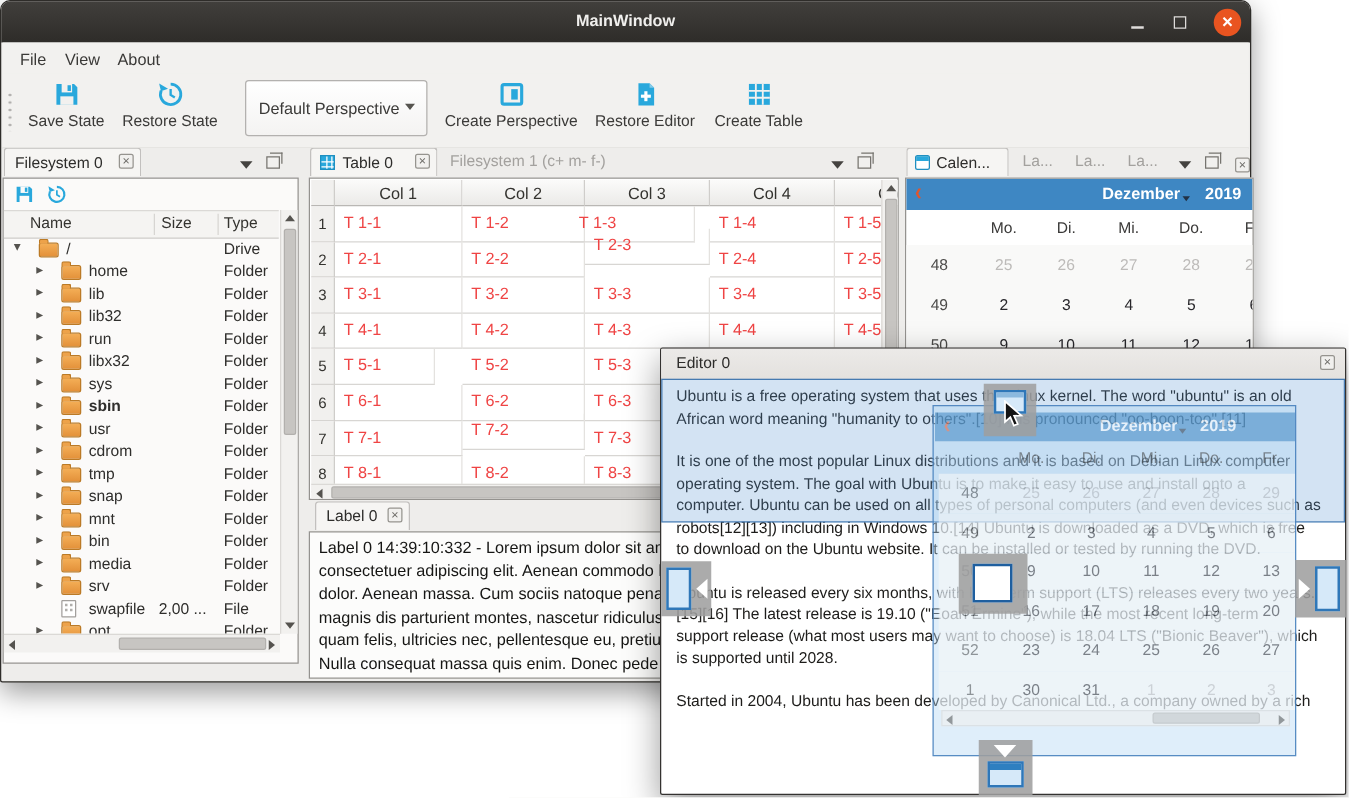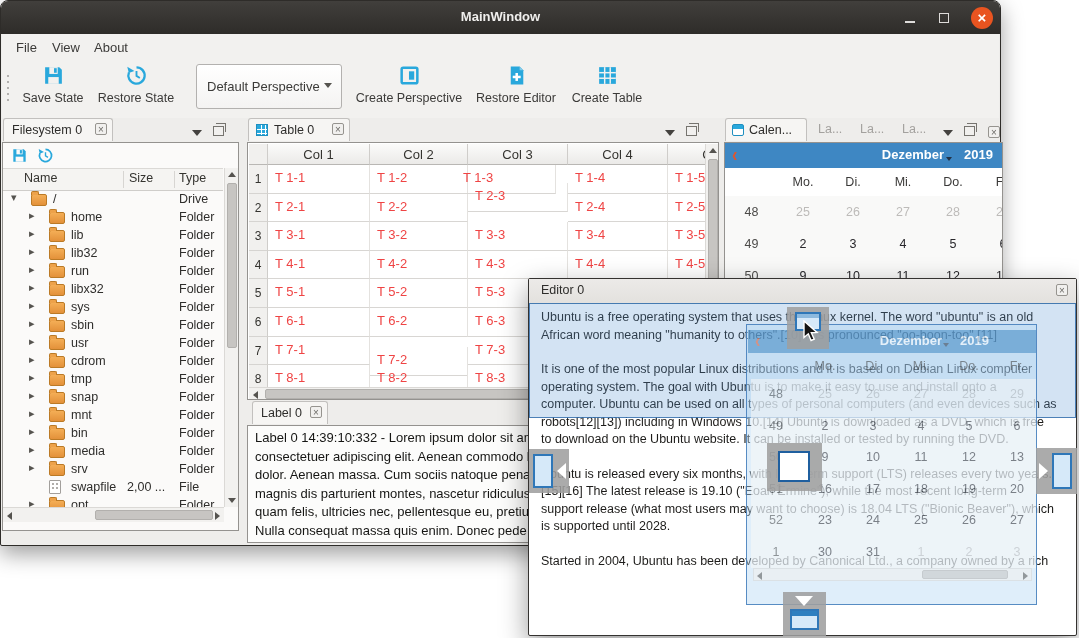--- a/index.html
+++ b/index.html
@@ -293,21 +293,21 @@
             </div>
             <div class="tree-row">
               <span class="expander" style="left: 26px;">▸</span>
               <span class="folder-icon" style="left: 46px;"></span>
               <span class="tree-name" style="left: 68px;">sys</span>
               <span class="tree-type">Folder</span>
             </div>
             <div class="tree-row">
               <span class="expander" style="left: 26px;">▸</span>
               <span class="folder-icon" style="left: 46px;"></span>
-              <span class="tree-name" style="left: 68px;">sbin</span>
+              <span class="tree-name" style="left: 68px; font-weight: bold;">sbin</span>
               <span class="tree-type">Folder</span>
             </div>
             <div class="tree-row">
               <span class="expander" style="left: 26px;">▸</span>
               <span class="folder-icon" style="left: 46px;"></span>
               <span class="tree-name" style="left: 68px;">usr</span>
               <span class="tree-type">Folder</span>
             </div>
             <div class="tree-row">
               <span class="expander" style="left: 26px;">▸</span>
@@ -378,20 +378,23 @@
 
       <div class="tabbar" style="left:245px;top:0;width:472px">
         <div class="tab active" style="left:1px;width:102px">
           <span style="position:absolute;left:7px;top:5px;width:12px;height:12px;border:1px solid #1f8fc0;background:
             linear-gradient(#fff,#fff) 0 3.5px/12px 1px no-repeat,
             linear-gradient(#fff,#fff) 0 7.5px/12px 1px no-repeat,
             linear-gradient(#fff,#fff) 3.5px 0/1px 12px no-repeat,
             linear-gradient(#fff,#fff) 7.5px 0/1px 12px no-repeat,#29a8dc;box-sizing:border-box"></span>
           <span class="tname" style="left:25px">Table 0</span>
           <span class="xbox" style="position:absolute;right:5px;top:4px"></span>
+        </div>
+        <div class="tab inactive" style="left:105px;width:160px">
+          <span class="tname">Filesystem 1 (c+ m- f-)</span>
         </div>
         <div class="tb-btns" style="left:418px">
           <span class="tb-arrow"></span>
           <span class="tb-restore"></span>
           <span class="xbox"></span>
         </div>
       </div>
       <div id="tbl-body" class="panel-body">
         <div class="tbl-corner"></div>
         <div id="tbl-headers">
@@ -460,21 +463,21 @@
             <div class="tbl-cell" style="left: 220px; top: 107.8px; width: 100px; height: 28.6px;">
               <span>T 4-3</span>
             </div>
             <div class="tbl-cell" style="left: 320px; top: 107.8px; width: 100px; height: 28.6px;">
               <span>T 4-4</span>
             </div>
             <div class="tbl-cell" style="left: 420px; top: 107.8px; width: 100px; height: 28.6px;">
               <span>T 4-5</span>
             </div>
             <div class="tbl-num" style="left: 1px; top: 136.4px; height: 28.6px; line-height: 28.6px;">5</div>
-            <div class="tbl-cell" style="left: 20px; top: 136.4px; width: 102px; height: 28.6px;">
+            <div class="tbl-cell" style="left: 20px; top: 136.4px; width: 80px; height: 28.6px;">
               <span>T 5-1</span>
             </div>
             <div class="tbl-cell" style="left: 122px; top: 136.4px; width: 98px; height: 28.6px;">
               <span>T 5-2</span>
             </div>
             <div class="tbl-cell" style="left: 220px; top: 136.4px; width: 100px; height: 28.6px;">
               <span>T 5-3</span>
             </div>
             <div class="tbl-cell" style="left: 320px; top: 136.4px; width: 100px; height: 28.6px;">
               <span>T 5-4</span>
@@ -495,21 +498,21 @@
             <div class="tbl-cell" style="left: 320px; top: 165px; width: 100px; height: 28.6px;">
               <span>T 6-4</span>
             </div>
             <div class="tbl-cell" style="left: 420px; top: 165px; width: 100px; height: 28.6px;">
               <span>T 6-5</span>
             </div>
             <div class="tbl-num" style="left: 1px; top: 193.6px; height: 28.6px; line-height: 28.6px;">7</div>
             <div class="tbl-cell" style="left: 20px; top: 193.6px; width: 102px; height: 28.6px;">
               <span>T 7-1</span>
             </div>
-            <div class="tbl-cell" style="left: 122px; top: 204px; width: 98px; height: 28.6px;">
+            <div class="tbl-cell" style="left: 122px; top: 188px; width: 98px; height: 28.6px;">
               <span>T 7-2</span>
             </div>
             <div class="tbl-cell" style="left: 220px; top: 193.6px; width: 100px; height: 28.6px;">
               <span>T 7-3</span>
             </div>
             <div class="tbl-cell" style="left: 320px; top: 193.6px; width: 100px; height: 28.6px;">
               <span>T 7-4</span>
             </div>
             <div class="tbl-cell" style="left: 420px; top: 193.6px; width: 100px; height: 28.6px;">
               <span>T 7-5</span>

